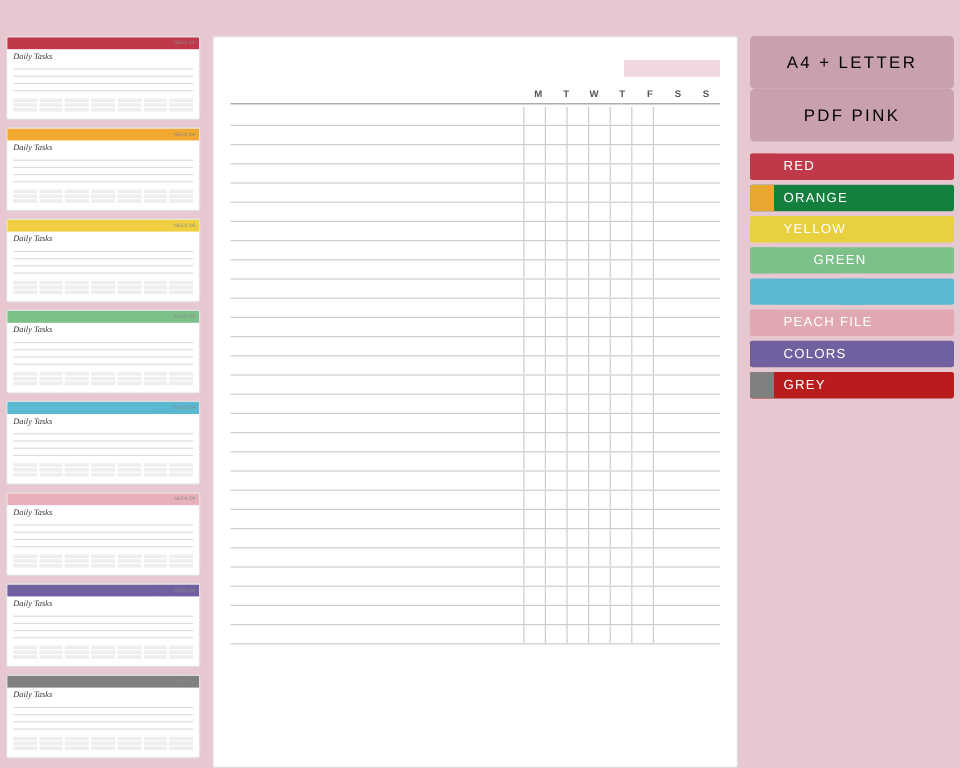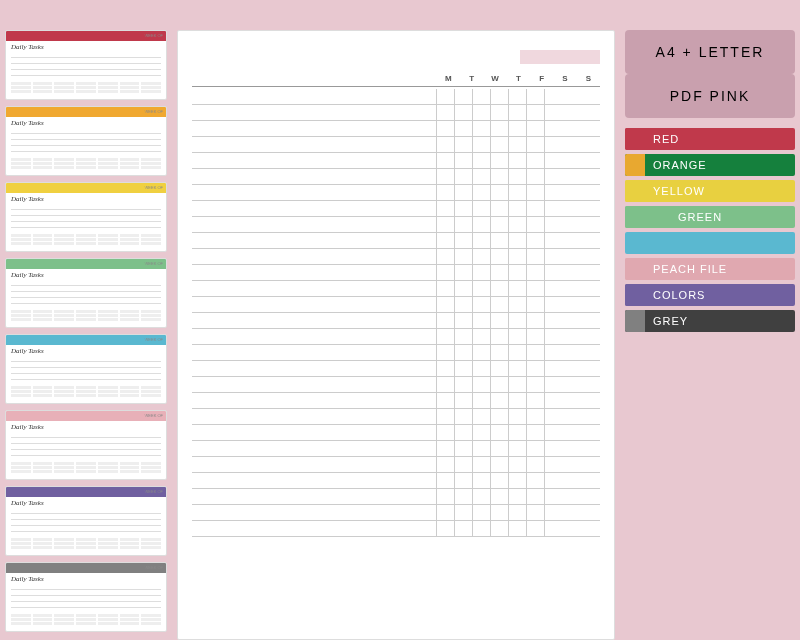--- a/index.html
+++ b/index.html
@@ -1015,19 +1015,19 @@
     <span class="color-label">BLUE</span>
   </div>
         <div class="color-item" style="background: rgb(224, 168, 176);">
     <div class="color-swatch" style="background:#e0a8b0;"></div>
     <span class="color-label">PEACH FILE</span>
   </div>
         <div class="color-item" style="background: rgb(112, 96, 160);">
     <div class="color-swatch" style="background:#7060a0;"></div>
     <span class="color-label">COLORS</span>
   </div>
-        <div class="color-item" style="background: #404040;">
+        <div class="color-item" style="background: #b91c1c;">
     <div class="color-swatch" style="background:#808080;"></div>
     <span class="color-label">GREY</span>
   </div>
       </div>
   </div>
 </div>
 
 </body></html>

